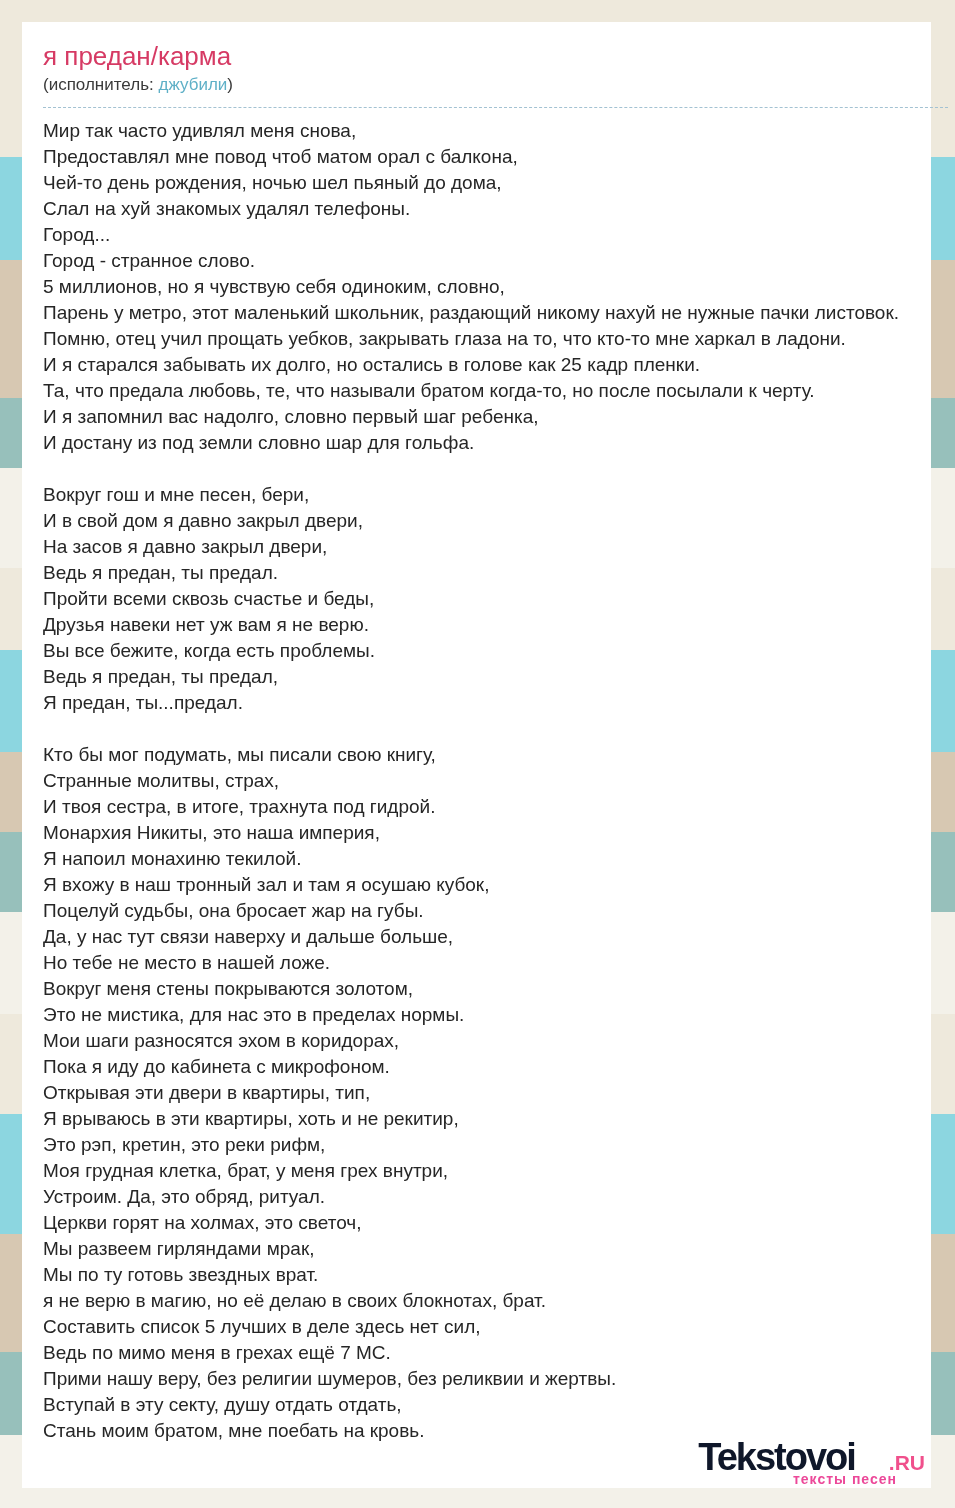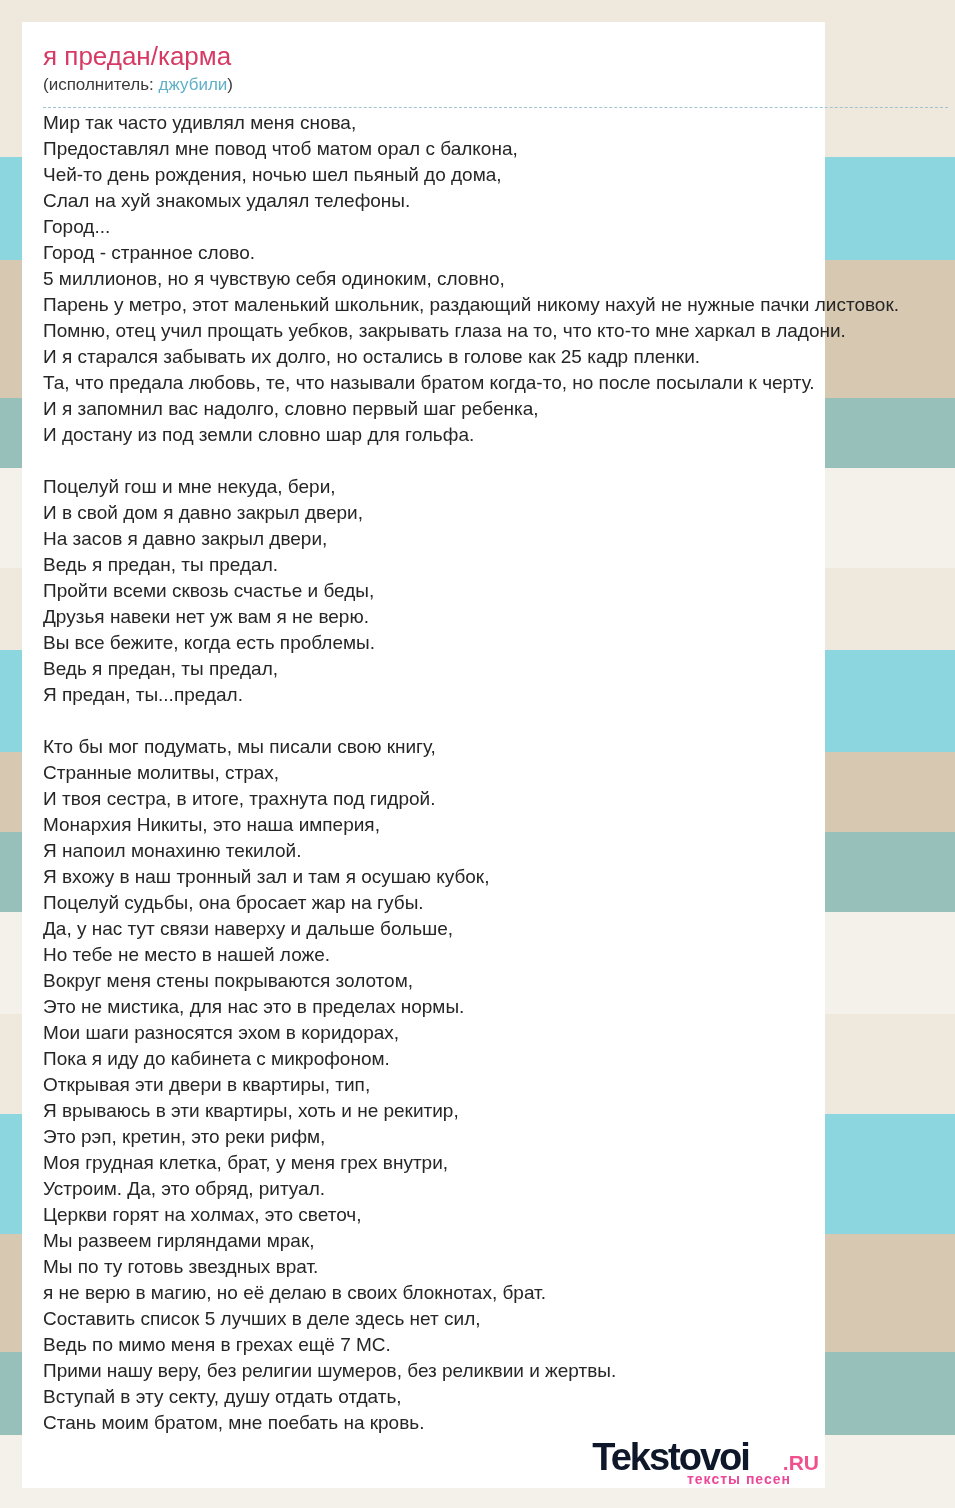--- a/index.html
+++ b/index.html
@@ -25,21 +25,21 @@
       #8cd6e0 1114px 1234px,
       #d7c8b2 1234px 1352px,
       #97c0bb 1352px 1435px,
       #f3f1e9 1435px 1508px);
     overflow: hidden;
   }
   .content-box {
     position: absolute;
     left: 22px;
     top: 22px;
-    width: 803px;
+    width: 909px;
     height: 1466px;
     background: #ffffff;
     overflow: visible;
   }
   .inner {
     padding: 20px 0 0 21px;
   }
   .page-title {
     margin: 0;
     font-size: 26px;
@@ -60,21 +60,21 @@
     text-decoration: none;
     cursor: pointer;
   }
   .header-rule {
     width: 905px;
     height: 0;
     margin-top: 7px;
     border-bottom: 1px dashed #a3c2d2;
   }
   .lyrics {
-    margin-top: 2px;
+    margin-top: 10px;
     font-size: 19px;
     line-height: 26px;
     color: #262626;
   }
   .lyric-line {
     white-space: nowrap;
   }
   .site-logo {
     position: absolute;
     right: 6px;
@@ -125,21 +125,21 @@
         <div class="lyric-line">Город...</div>
         <div class="lyric-line">Город - странное слово.</div>
         <div class="lyric-line">5 миллионов, но я чувствую себя одиноким, словно,</div>
         <div class="lyric-line">Парень у метро, этот маленький школьник, раздающий никому нахуй не нужные пачки листовок.</div>
         <div class="lyric-line">Помню, отец учил прощать уебков, закрывать глаза на то, что кто-то мне харкал в ладони.</div>
         <div class="lyric-line">И я старался забывать их долго, но остались в голове как 25 кадр пленки.</div>
         <div class="lyric-line">Та, что предала любовь, те, что называли братом когда-то, но после посылали к черту.</div>
         <div class="lyric-line">И я запомнил вас надолго, словно первый шаг ребенка,</div>
         <div class="lyric-line">И достану из под земли словно шар для гольфа.</div>
         <div class="lyric-line">&nbsp;</div>
-        <div class="lyric-line">Поцелуй гош и мне некуда, бери,</div>
+        <div class="lyric-line">Вокруг гош и мне песен, бери,</div>
         <div class="lyric-line">И в свой дом я давно закрыл двери,</div>
         <div class="lyric-line">На засов я давно закрыл двери,</div>
         <div class="lyric-line">Ведь я предан, ты предал.</div>
         <div class="lyric-line">Пройти всеми сквозь счастье и беды,</div>
         <div class="lyric-line">Друзья навеки нет уж вам я не верю.</div>
         <div class="lyric-line">Вы все бежите, когда есть проблемы.</div>
         <div class="lyric-line">Ведь я предан, ты предал,</div>
         <div class="lyric-line">Я предан, ты...предал.</div>
         <div class="lyric-line">&nbsp;</div>
         <div class="lyric-line">Кто бы мог подумать, мы писали свою книгу,</div>

